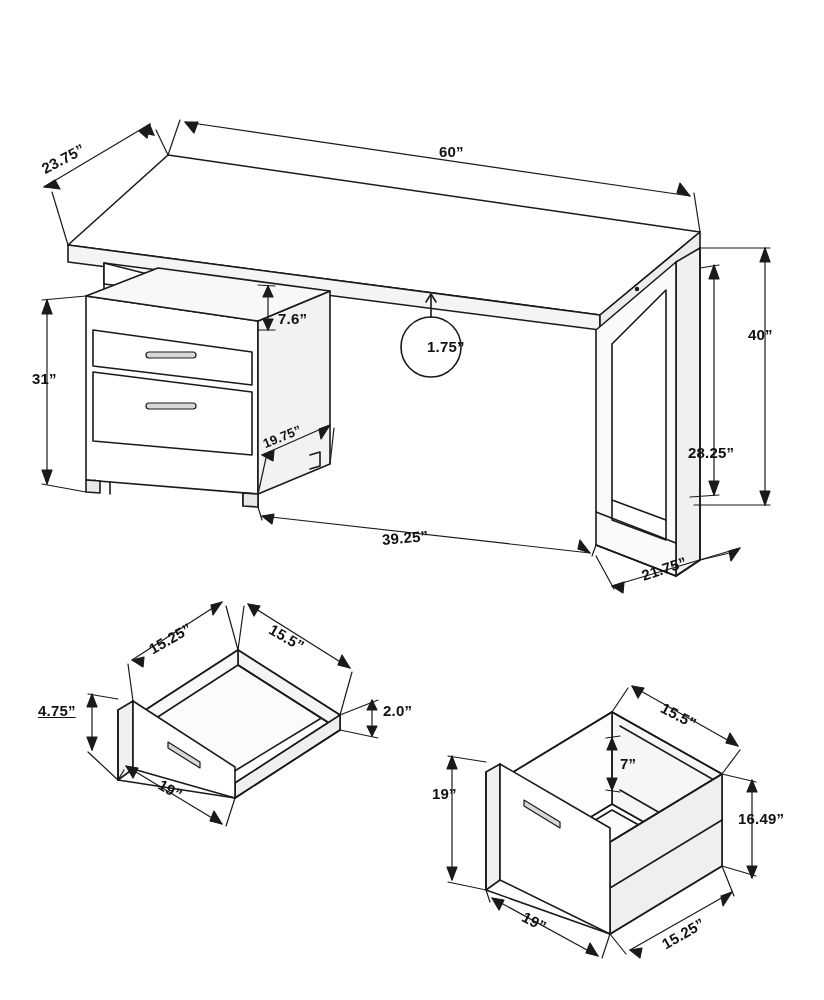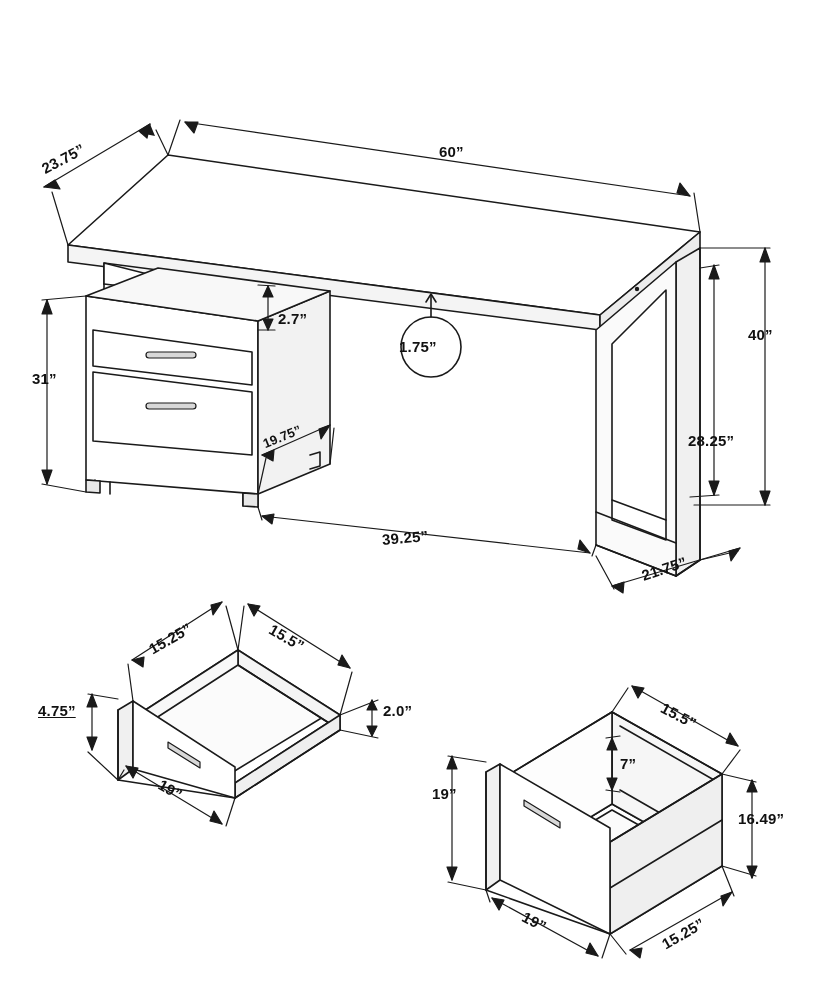--- a/index.html
+++ b/index.html
@@ -280,31 +280,31 @@
         <polyline points="722,866 734,896"></polyline>
       </g>
 
     </g>
   </svg>
 
   <div class="dim-label" style="left:40px; top:150px; transform:rotate(-28deg);">23.75”</div>
 
   <div class="dim-label" style="left:410px; top:143px;margin-left:29px;">60”</div>
 
-  <div class="dim-label" style="left:278px; top:310px;">2.7”</div>
-
-  <div class="dim-label" style="left:399px; top:338px;">1.75”</div>
+  <div class="dim-label" style="left:278px; top:310px;">7.6”</div>
+
+  <div class="dim-label" style="left:427px; top:338px;">1.75”</div>
 
   <div class="dim-label" style="left:32px; top:370px;">31”</div>
 
   <div class="dim-label small" style="left:262px; top:429px; transform:rotate(-22deg);">19.75”</div>
 
   <div class="dim-label" style="left:748px; top:326px;">40”</div>
 
-  <div class="dim-label" style="left:688px; top:432px;text-align:right;">28.25”</div>
+  <div class="dim-label" style="left:688px; top:444px;text-align:right;">28.25”</div>
 
   <div class="dim-label" style="left:382px; top:529px; transform:rotate(-5deg);">39.25”</div>
 
   <div class="dim-label" style="left:641px; top:560px; transform:rotate(-18deg);">21.75”</div>
 
   <div class="dim-label" style="left:147px; top:630px; transform:rotate(-30deg);">15.25”</div>
 
   <div class="dim-label" style="left:268px; top:629px; transform:rotate(30deg);">15.5”</div>
 
   <div class="dim-label" style="left:38px; top:702px;text-decoration:underline;">4.75”</div>

